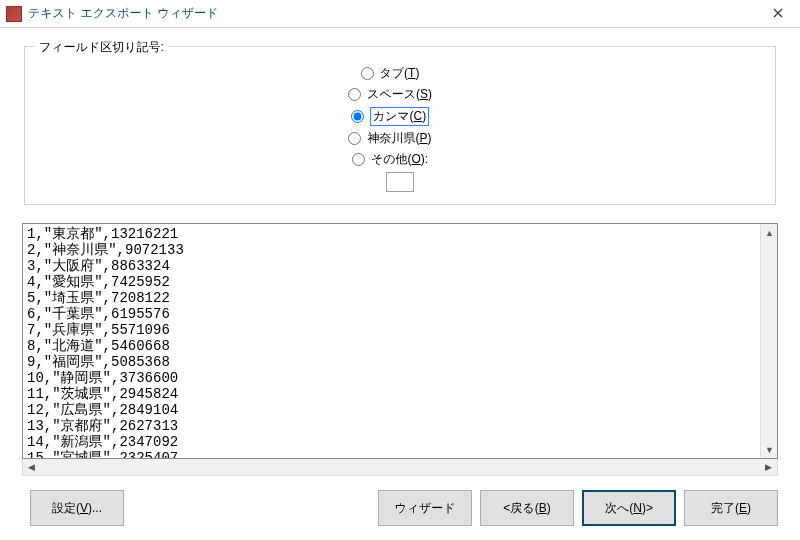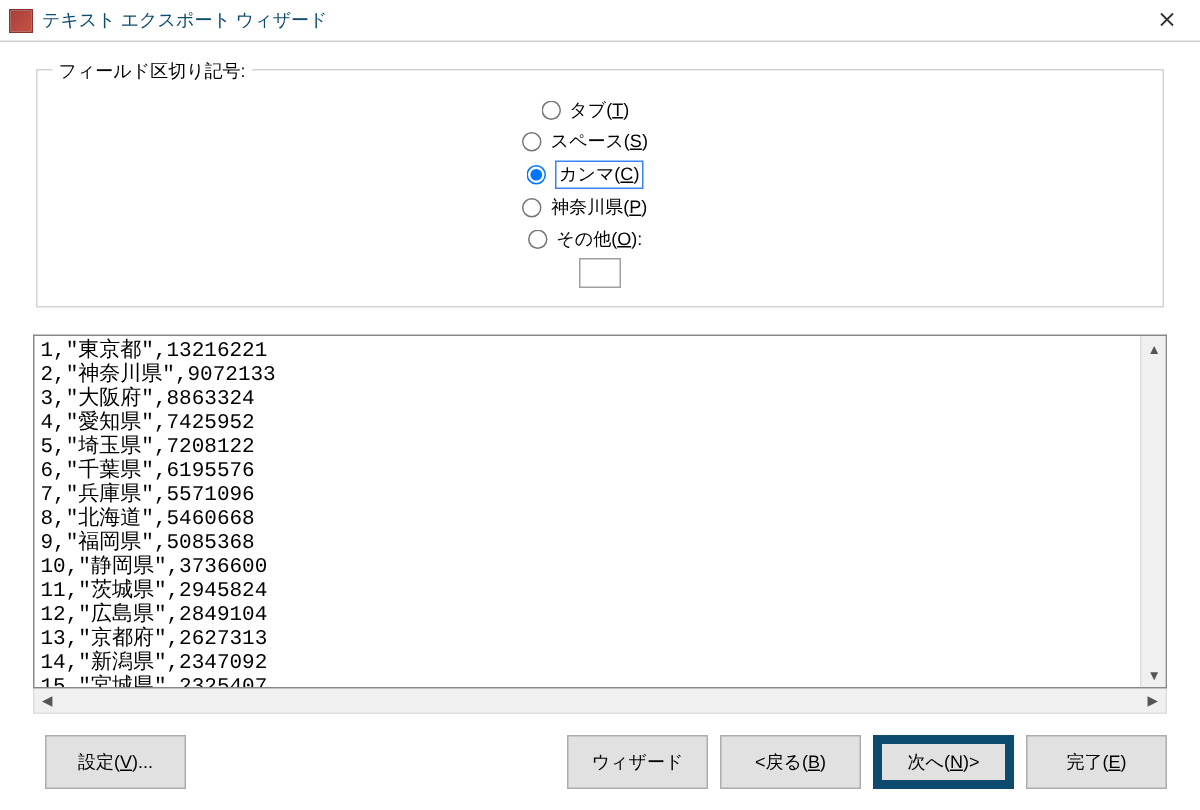--- a/index.html
+++ b/index.html
@@ -136,21 +136,21 @@
     border: 1px solid #adadad;
     background: #e1e1e1;
     padding: 0 12px;
     display: inline-flex;
     align-items: center;
     justify-content: center;
     cursor: pointer;
     margin-left: 8px;
     font: inherit;
   }
-  .btn.primary { border: 6px solid #0c4a6e; text-align: center; }
+  .btn.primary { border: 2px solid #0c4a6e; text-align: center; }
   .u { text-decoration: underline; }
 </style>
 </head>
 <body>
 
 <div class="titlebar">
   <div class="appicon"></div>
   <div class="title">テキスト エクスポート ウィザード</div>
   <div class="closebtn">
     <span>

